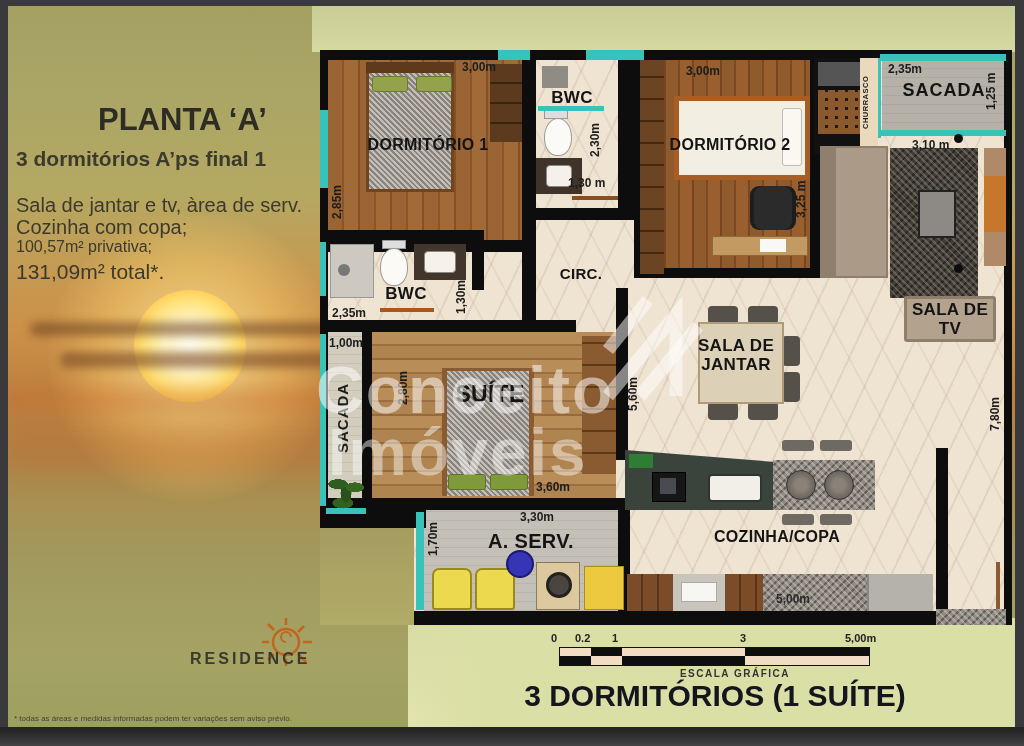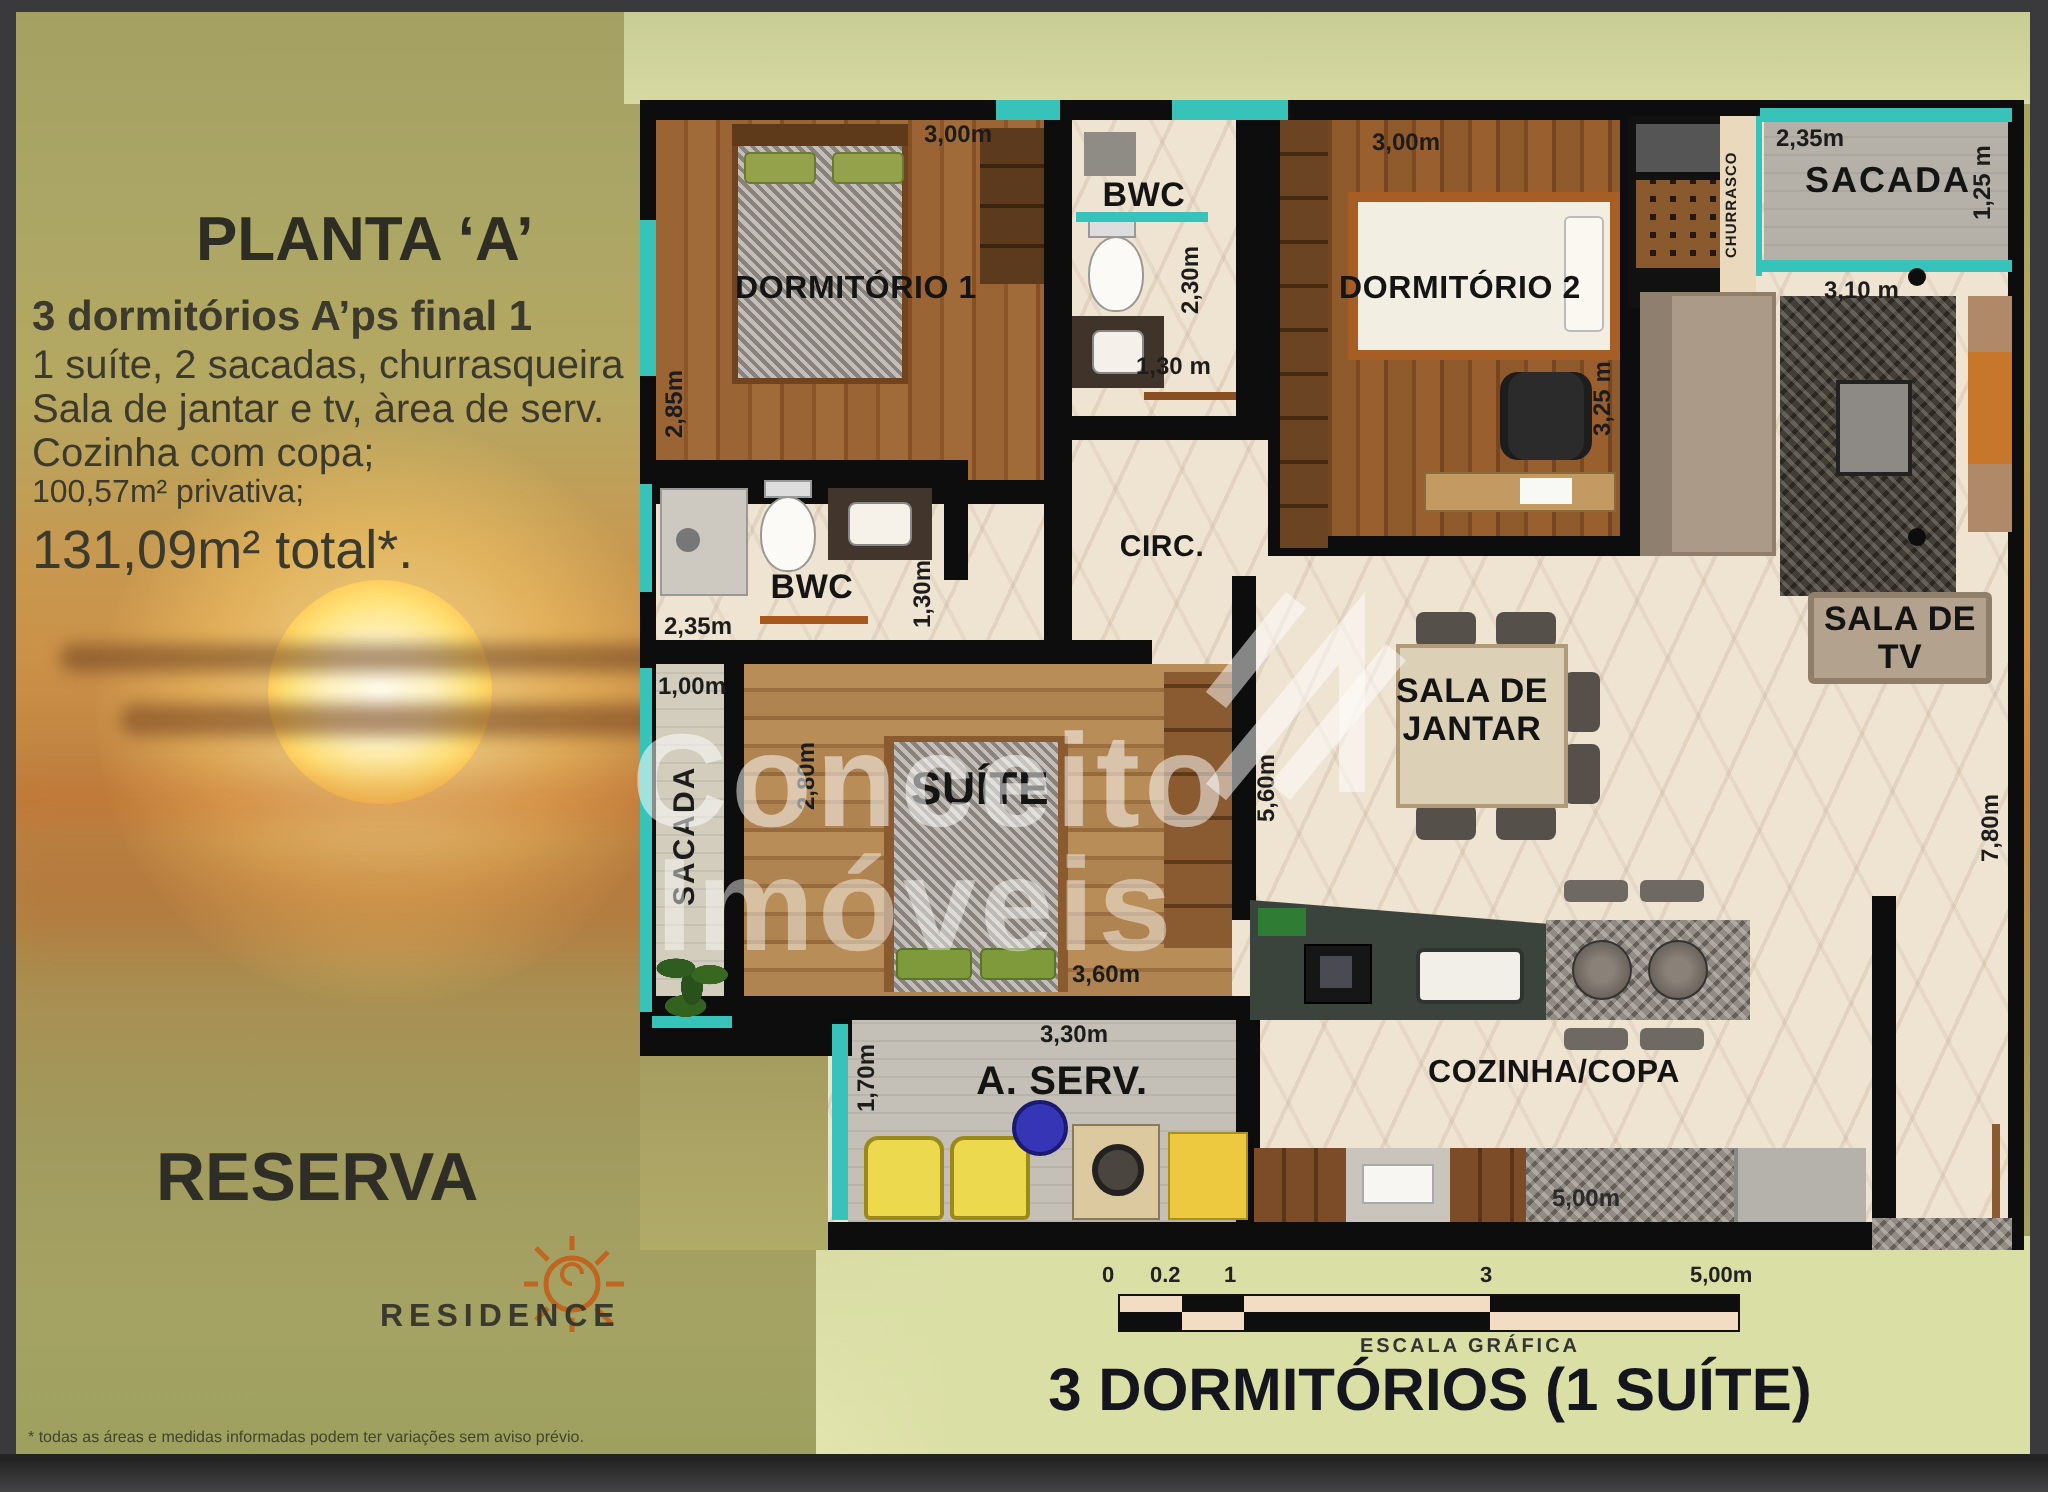--- a/index.html
+++ b/index.html
@@ -53,41 +53,39 @@
   <div class="sun-core"></div>
   <div class="cloud" style="left:30px;top:322px;width:330px;height:14px;background:rgba(105,62,32,.55);"></div>
   <div class="cloud" style="left:60px;top:352px;width:340px;height:16px;background:rgba(120,70,35,.6);"></div>
   <div class="cloud" style="left:0;top:388px;width:430px;height:26px;background:rgba(200,110,45,.35);filter:blur(8px);"></div>
   <div class="cloud" style="left:0;top:425px;width:420px;height:50px;background:rgba(190,95,40,.3);filter:blur(12px);"></div>
   <div class="pale" style="left:312px;top:0;width:704px;height:52px;"></div>
   <div class="pale-b" style="left:408px;top:618px;width:608px;height:112px;"></div>
 
   <div class="paneltxt" style="left:98px;top:102px;font-size:31px;font-weight:800;color:#2e2d24;">PLANTA ‘A’</div>
   <div class="paneltxt" style="left:16px;top:147px;font-size:21px;font-weight:800;">3 dormitórios A’ps final 1</div>
-  <div class="paneltxt" style="left:16px;top:172px;font-size:20px;">1 suíte, 2 sacadas, churrasqueira</div>
   <div class="paneltxt" style="left:16px;top:194px;font-size:20px;">Sala de jantar e tv, àrea de serv.</div>
   <div class="paneltxt" style="left:16px;top:216px;font-size:20px;">Cozinha com copa;</div>
   <div class="paneltxt" style="left:16px;top:238px;font-size:16px;">100,57m² privativa;</div>
-  <div class="paneltxt" style="left:16px;top:260px;font-size:27px;">131,09m² total*.</div>
+  <div class="paneltxt" style="left:16px;top:260px;font-size:21px;">131,09m² total*.</div>
 
   <svg style="left:254px;top:604px;width:64px;height:74px;z-index:29;opacity:.9;" viewBox="0 0 64 74">
     <circle cx="32" cy="38" r="13" fill="none" stroke="#c4601a" stroke-width="2.5"></circle>
     <path d="M32,38 a5,5 0 1,1 5,-5" fill="none" stroke="#c4601a" stroke-width="2"></path>
     <g stroke="#c4601a" stroke-width="2.5">
       <line x1="32" y1="14" x2="32" y2="21"></line>
         <line x1="32" y1="55" x2="32" y2="62"></line>
       <line x1="8" y1="38" x2="15" y2="38"></line>
         <line x1="49" y1="38" x2="58" y2="38"></line>
       <line x1="14" y1="20" x2="20" y2="26"></line>
         <line x1="44" y1="50" x2="52" y2="58"></line>
       <line x1="50" y1="22" x2="44" y2="28"></line>
         <line x1="14" y1="56" x2="20" y2="50"></line>
     </g>
   </svg>
-  <div class="paneltxt" style="left:78px;top:570px;font-size:34px;font-weight:800;color:#2f2e26;z-index:30;">RESERVA</div>
   <div class="paneltxt" style="left:190px;top:650px;font-size:16px;font-weight:800;letter-spacing:3px;color:#3a392e;z-index:30;">RESIDENCE</div>
   <div class="paneltxt" style="left:14px;top:714px;font-size:8px;color:#45442f;">* todas as áreas e medidas informadas podem ter variações sem aviso prévio.</div>
 
   <div id="plan" style="left:320px;top:50px;width:692px;height:575px;z-index:10;">
 
     <div class="marble floor" style="left:8px;top:8px;width:676px;height:553px;"></div>
     <div class="wood1 floor" style="left:8px;top:8px;width:196px;height:184px;"></div>
     <div class="wood2 floor" style="left:318px;top:8px;width:172px;height:210px;"></div>
     <div class="wood3 floor" style="left:52px;top:282px;width:244px;height:166px;"></div>
     <div class="concrete floor" style="left:562px;top:10px;width:122px;height:72px;background-color:#b5b1a9;"></div>

